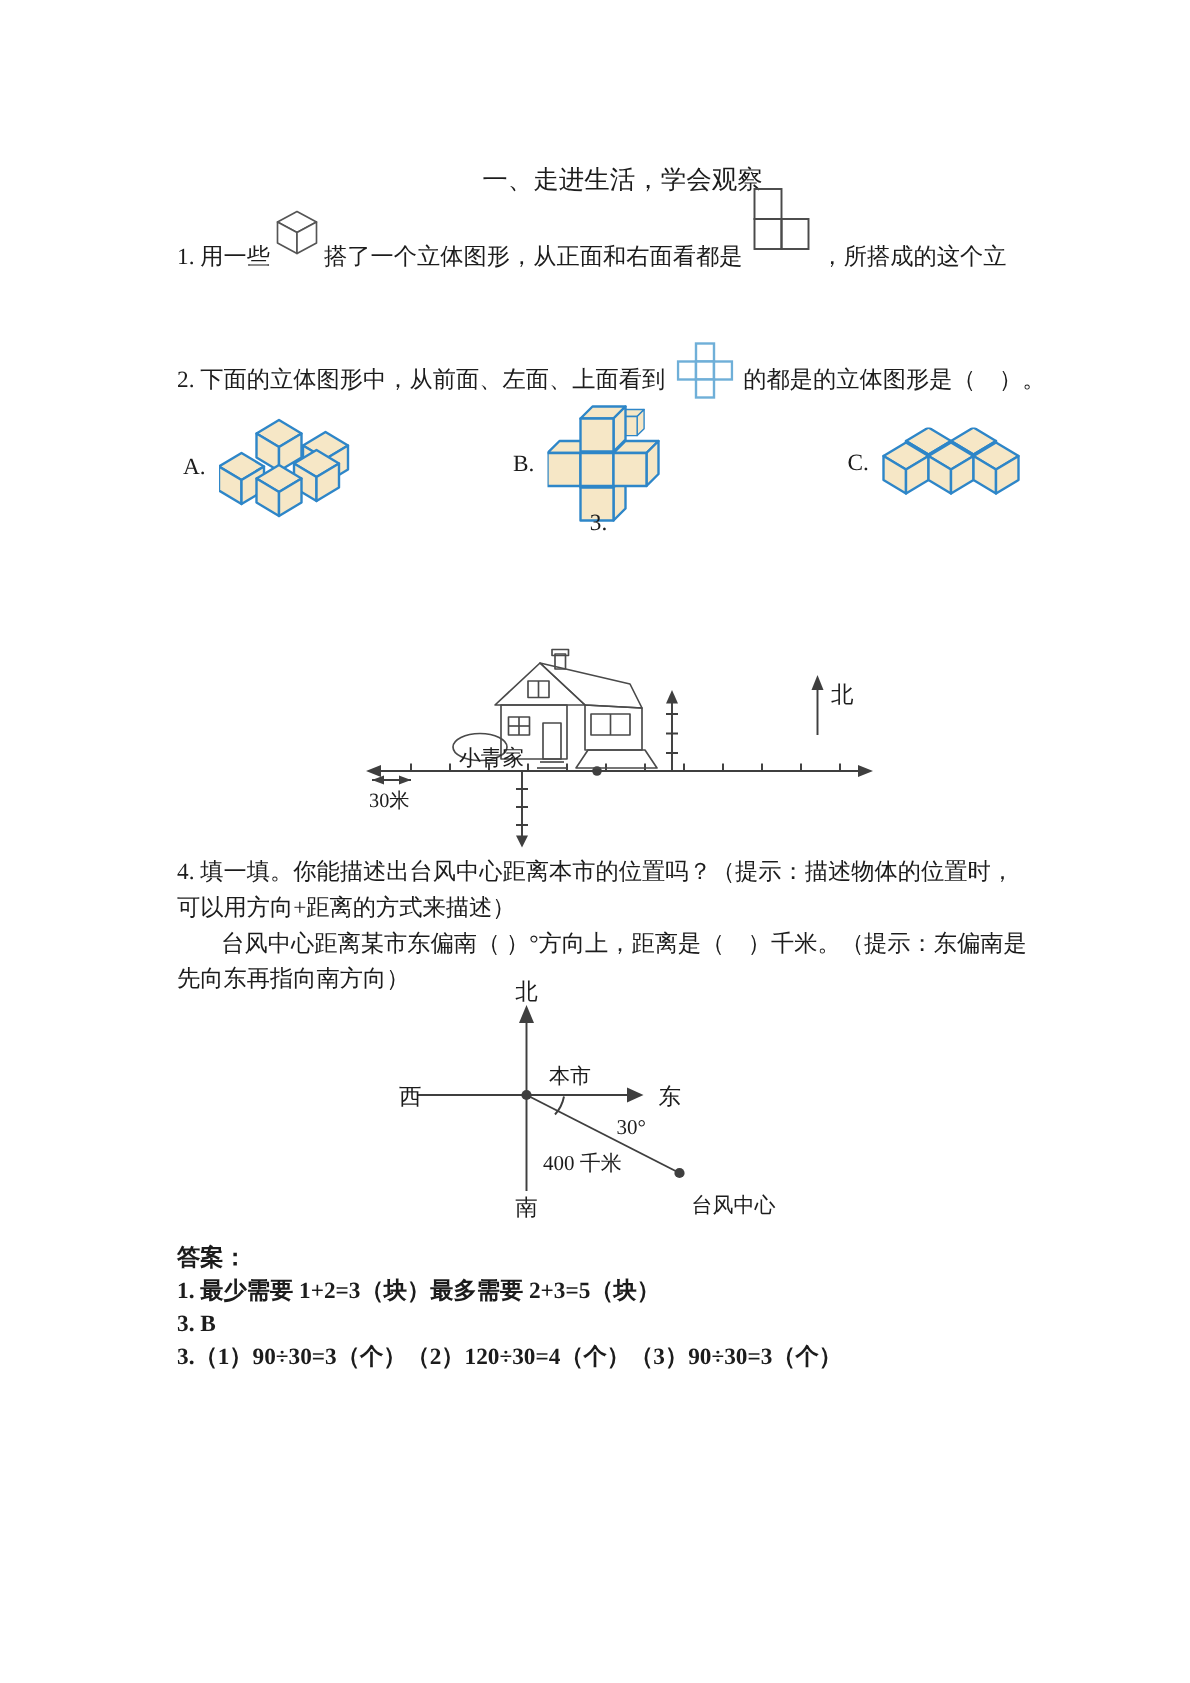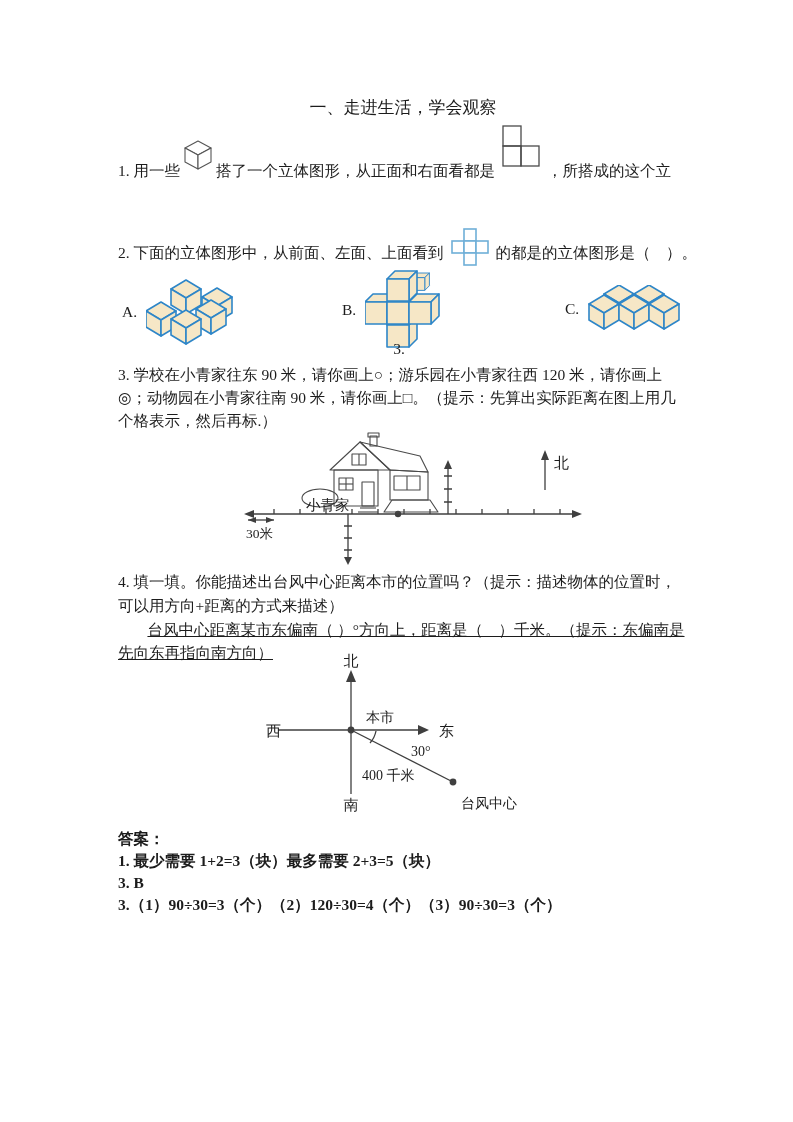--- a/index.html
+++ b/index.html
@@ -4,37 +4,37 @@
 <style>
   html,body{margin:0;padding:0;background:#ffffff;}
   .page{
     position:relative;width:793px;height:1122px;background:#ffffff;
     font-family:"Liberation Serif","DejaVu Serif",serif;
     color:#1c1c1c;font-size:15.5px;overflow:hidden;
   }
   .abs{position:absolute;}
   .title{
     left:118px;top:92px;width:562px;text-align:center;
-    font-size:17px;font-weight:normal;margin:4px;
+    font-size:17px;font-weight:normal;margin:16px;
   }
   .q1-line1{left:118px;top:124px;width:600px;white-space:nowrap;}
   .q1-line2{left:118px;top:188px;width:568px;}
   .icon-cube{vertical-align:6px;margin:0 4px;}
   .icon-l{vertical-align:8px;margin:0 6px;}
   .icon-plus{vertical-align:-8px;margin:0 7px;}
   .q2-line{left:118px;top:228px;width:610px;white-space:nowrap;}
   .opt{display:flex;align-items:center;gap:9px;}
   .opt-a{left:122px;top:278px;}
   .opt-b{left:342px;top:270px;}
   .opt-c{left:565px;top:285px;}
   .sec3{left:118px;top:340px;width:562px;text-align:center;}
   .q3{left:118px;top:363px;width:568px;line-height:23px;margin:0;}
   .map-svg{left:230px;top:432px;}
   .q4a{left:118px;top:570px;width:568px;line-height:24px;margin:0;}
-  .q4b{left:118px;top:618px;width:568px;line-height:23px;margin:0;text-indent:1.9em;text-decoration:underline;}
+  .q4b{left:118px;top:618px;width:568px;line-height:23px;margin:0;text-indent:1.9em;}
   .compass-svg{left:258px;top:652px;}
   .answers{left:118px;top:828px;width:568px;line-height:22px;font-weight:bold;}
   
   .cube-face{fill:#F6E7C6;stroke:#2E86C8;stroke-width:1.6;stroke-linejoin:round;}
   .line-face{fill:#ffffff;stroke:#555555;stroke-width:1.1;stroke-linejoin:round;}
   .lsq{fill:none;stroke:#4a4a4a;stroke-width:1.3;}
   .psq{fill:#ffffff;stroke:#6FAFD8;stroke-width:1.6;}
   .dk{stroke:#3f3f3f;stroke-width:1.3;fill:none;}
   .dkf{fill:#3f3f3f;stroke:none;}
   .house{stroke:#4a4a4a;stroke-width:1.1;fill:none;stroke-linejoin:round;}
@@ -111,21 +111,20 @@
       <use href="#isocube" x="16" y="0"></use>
       <use href="#isocube" x="46" y="0"></use>
       <use href="#isocube" x="1" y="10"></use>
       <use href="#isocube" x="31" y="10"></use>
       <use href="#isocube" x="61" y="10"></use>
     </svg>
   </div>
 
   <div class="abs sec3">3.</div>
 
-  <p class="abs q3">3. 学校在小青家往东 90 米，请你画上○；游乐园在小青家往西 120 米，请你画上◎；动物园在小青家往南 90 米，请你画上□。（提示：先算出实际距离在图上用几个格表示，然后再标.）</p>
 
   <svg class="abs map-svg" width="360" height="138" viewBox="0 0 360 138">
 
     <line class="dk" x1="20" y1="82" x2="346" y2="82"></line>
     <polygon class="dkf" points="14,82 24,78 24,86"></polygon>
     <polygon class="dkf" points="352,82 342,78 342,86"></polygon>
     <path class="dk" d="M44,77V82 M70,77V82 M96,77V82 M122,77V82 M148,77V82 M174,77V82 M200,77V82 M226,77V82 M252,77V82 M278,77V82 M304,77V82 M330,77V82"></path>
 
     <circle class="dkf" cx="168" cy="82" r="3.2"></circle>
 

